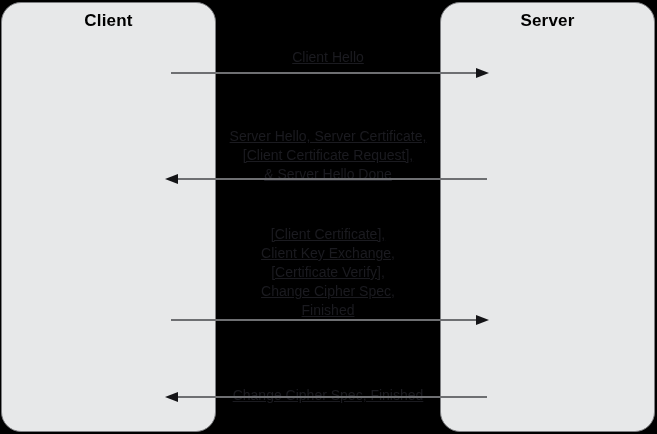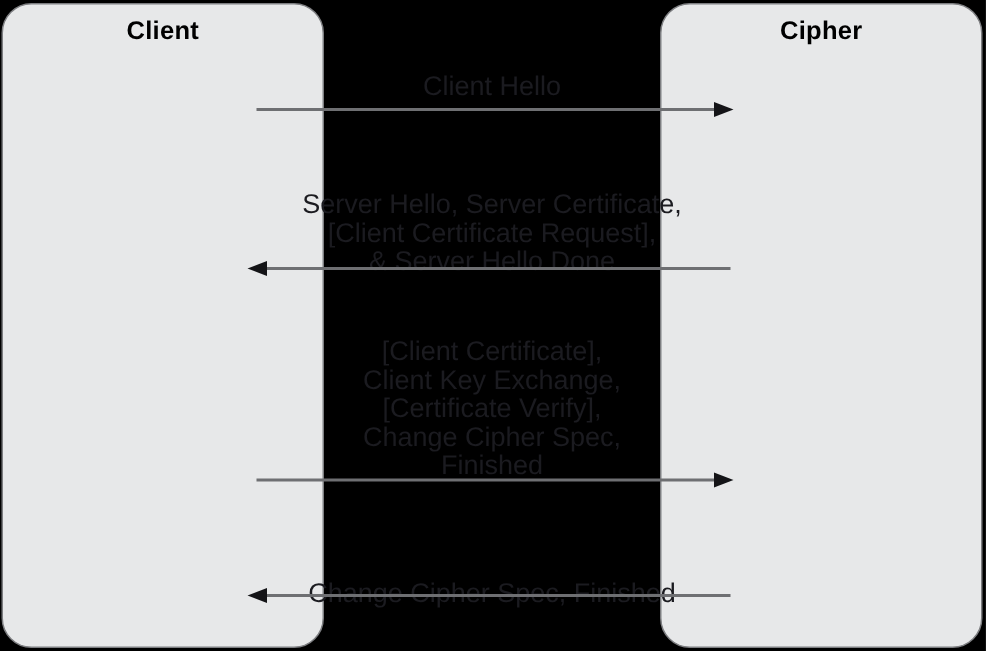--- a/index.html
+++ b/index.html
@@ -34,24 +34,25 @@
     text-align:center;
     font-size:17px;
     font-weight:600;
     color:var(--actor_text);
     letter-spacing:0.2px;
   }
   .msg-label{
     position:absolute;
     left:178px;width:300px;
     text-align:center;
-    font-size:18px;
+    font-size:14px;
     line-height:19px;
     color:var(--message_text);
     white-space:pre-line;
+    text-decoration:underline;
   }
   .arrow{
     position:absolute;
     height:2px;
     background:var(--arrow_line);
   }
   .arrow .head{
     position:absolute;
     top:-4px;
     width:0;height:0;
@@ -76,21 +77,21 @@
 </head>
 <body>
 
 <div class="stage">
 
   <div class="actor actor-client">
     <div class="actor-title">Client</div>
   </div>
 
   <div class="actor actor-server">
-    <div class="actor-title">Cipher</div>
+    <div class="actor-title">Server</div>
   </div>
 
   <div class="msg msg-0 dir-right">
     <div class="msg-label">Client Hello</div>
     <div class="arrow">
       <span class="head"></span>
     </div>
   </div>
 
   <div class="msg msg-1 dir-left">

